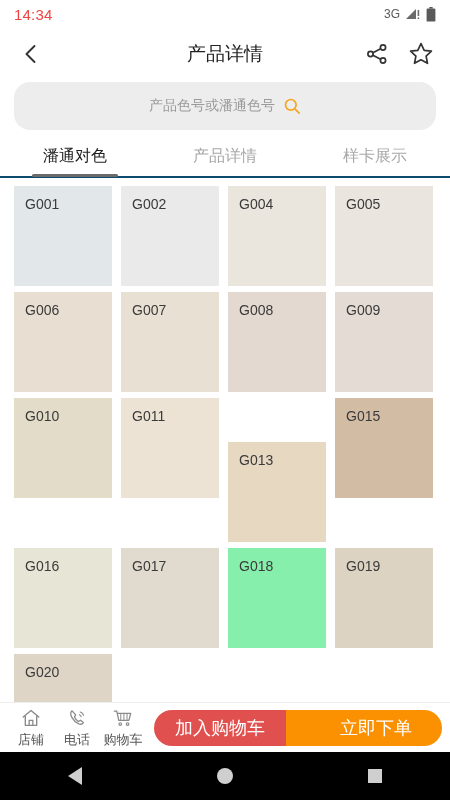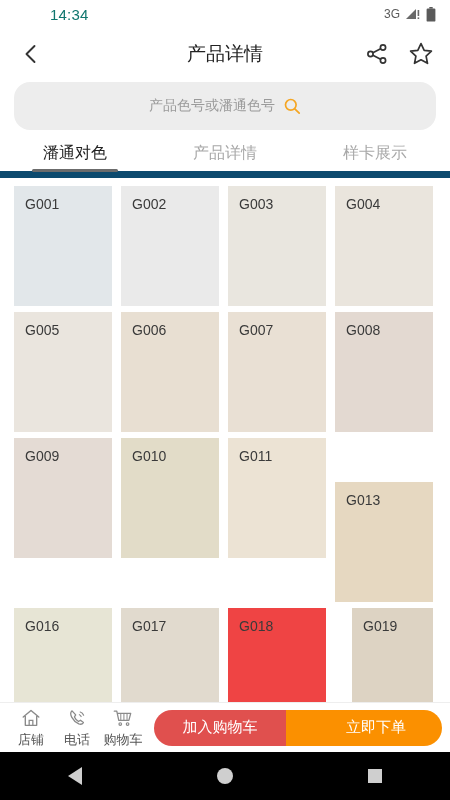--- a/index.html
+++ b/index.html
@@ -10,21 +10,21 @@
     overflow:hidden;
   }
   .phone { position:relative; width:450px; height:800px; background:#fff; display:flex; flex-direction:column; }
 
   
   .statusbar {
     height:28px; flex:0 0 28px;
     display:flex; align-items:center; justify-content:space-between;
     padding:0 14px; background:#ffffff;
   }
-  .status-time { font-size:15px; color:#0f766e; letter-spacing:.2px;margin-left:36px; }
+  .status-time { font-size:15px; color:#ef4444; letter-spacing:.2px; }
   .status-right { display:flex; align-items:center; gap:5px; }
   .status-3g { font-size:12px; color:#5a5a5a; }
   .sig-icon, .batt-icon { display:block; }
 
   
   .appbar {
     height:52px; flex:0 0 52px;
     display:flex; align-items:center; background:#ffffff;
     padding:0 14px; position:relative;
   }
@@ -41,39 +41,39 @@
   .search-pill {
     height:48px; background:#ededed; border-radius:16px;
     display:flex; align-items:center; justify-content:center; gap:8px;
   }
   .search-placeholder { font-size:14px; color:#9a9a9a; }
   .search-ico { display:block; }
 
   
   .tabs {
     flex:0 0 42px; display:flex; align-items:stretch;
-    border-bottom:7px solid #0c4a6e; background:#fff;
+    border-bottom:2px solid #0c4a6e; background:#fff;
   }
   .tab {
     flex:1; display:flex; align-items:center; justify-content:center;
     font-size:16px; color:#a8a8a8; position:relative;
   }
   .tab.active { color:#222; }
   .tab.active::after {
     content:""; position:absolute; left:50%; transform:translateX(-50%);
     bottom:-1px; width:86px; height:3px; background:#6b6b6b; border-radius:2px;
   }
 
   
   .grid-scroll { flex:1 1 auto; overflow:hidden; background:#fff; padding:8px 0 0; }
   .grid {
     display:grid; grid-template-columns:repeat(4, 98px);
     gap:6px 9px; padding:0 14px;
   }
-  .swatch { height:120px; position:relative; }
+  .swatch { height:100px; position:relative; }
   .swatch-label {
     position:absolute; left:11px; top:10px;
     font-size:14px; color:#3a3a3a;
   }
 
   
   .bottombar {
     flex:0 0 50px; display:flex; align-items:center;
     background:#fff; border-top:1px solid #eee; padding:0 8px;
   }
@@ -81,21 +81,21 @@
     width:46px; display:flex; flex-direction:column;
     align-items:center; justify-content:center; gap:2px;
   }
   .bb-label { font-size:13px; color:#555; }
   .cta {
     margin-left:8px; flex:1; height:36px; border-radius:18px;
     overflow:hidden; display:flex;
   }
   .cta-cart, .cta-buy {
     flex:1; display:flex; align-items:center; justify-content:center;
-    font-size:15px; color:#fff;
+    font-size:18px; color:#fff;
   }
 
   
   .navbar {
     flex:0 0 48px; background:#000;
     display:flex; align-items:center; justify-content:space-around;
   }
   .nav-back {
     width:0; height:0; border-top:9px solid transparent;
     border-bottom:9px solid transparent; border-right:14px solid #cfcfcf;
@@ -165,23 +165,20 @@
   </div>
 
   <div class="grid-scroll">
     <div class="grid" id="swatch-grid">
         <div class="swatch" style="background: rgb(226, 231, 234);">
           <span class="swatch-label">G001</span>
         </div>
         <div class="swatch" style="background: rgb(234, 234, 234);">
           <span class="swatch-label">G002</span>
         </div>
-        <div class="swatch" style="background: rgb(233, 230, 223);">
-          <span class="swatch-label">G003</span>
-        </div>
         <div class="swatch" style="background: rgb(234, 229, 221);">
           <span class="swatch-label">G004</span>
         </div>
         <div class="swatch" style="background: rgb(234, 229, 222);">
           <span class="swatch-label">G005</span>
         </div>
         <div class="swatch" style="background: rgb(232, 223, 210); text-decoration: underline;">
           <span class="swatch-label">G006</span>
         </div>
         <div class="swatch" style="background: rgb(233, 224, 212);">
@@ -195,30 +192,33 @@
         </div>
         <div class="swatch" style="background: rgb(226, 220, 200);">
           <span class="swatch-label">G010</span>
         </div>
         <div class="swatch" style="background: rgb(236, 227, 212);">
           <span class="swatch-label">G011</span>
         </div>
         <div class="swatch" style="background: rgb(230, 216, 193); margin-top: 44px;">
           <span class="swatch-label">G013</span>
         </div>
+        <div class="swatch" style="background: rgb(211, 188, 164);">
+          <span class="swatch-label">G015</span>
+        </div>
         <div class="swatch" style="background: rgb(231, 229, 213);">
           <span class="swatch-label">G016</span>
         </div>
         <div class="swatch" style="background: rgb(225, 218, 206);">
           <span class="swatch-label">G017</span>
         </div>
-        <div class="swatch" style="background: #ef4444;">
+        <div class="swatch" style="background: #86efac;">
           <span class="swatch-label">G018</span>
         </div>
-        <div class="swatch" style="background: rgb(221, 211, 195); margin-left: 17px;">
+        <div class="swatch" style="background: rgb(221, 211, 195);">
           <span class="swatch-label">G019</span>
         </div>
         <div class="swatch" style="background: rgb(222, 213, 199);">
           <span class="swatch-label">G020</span>
         </div>
       </div>
   </div>
 
   <div class="bottombar">
     <div class="bb-item">

